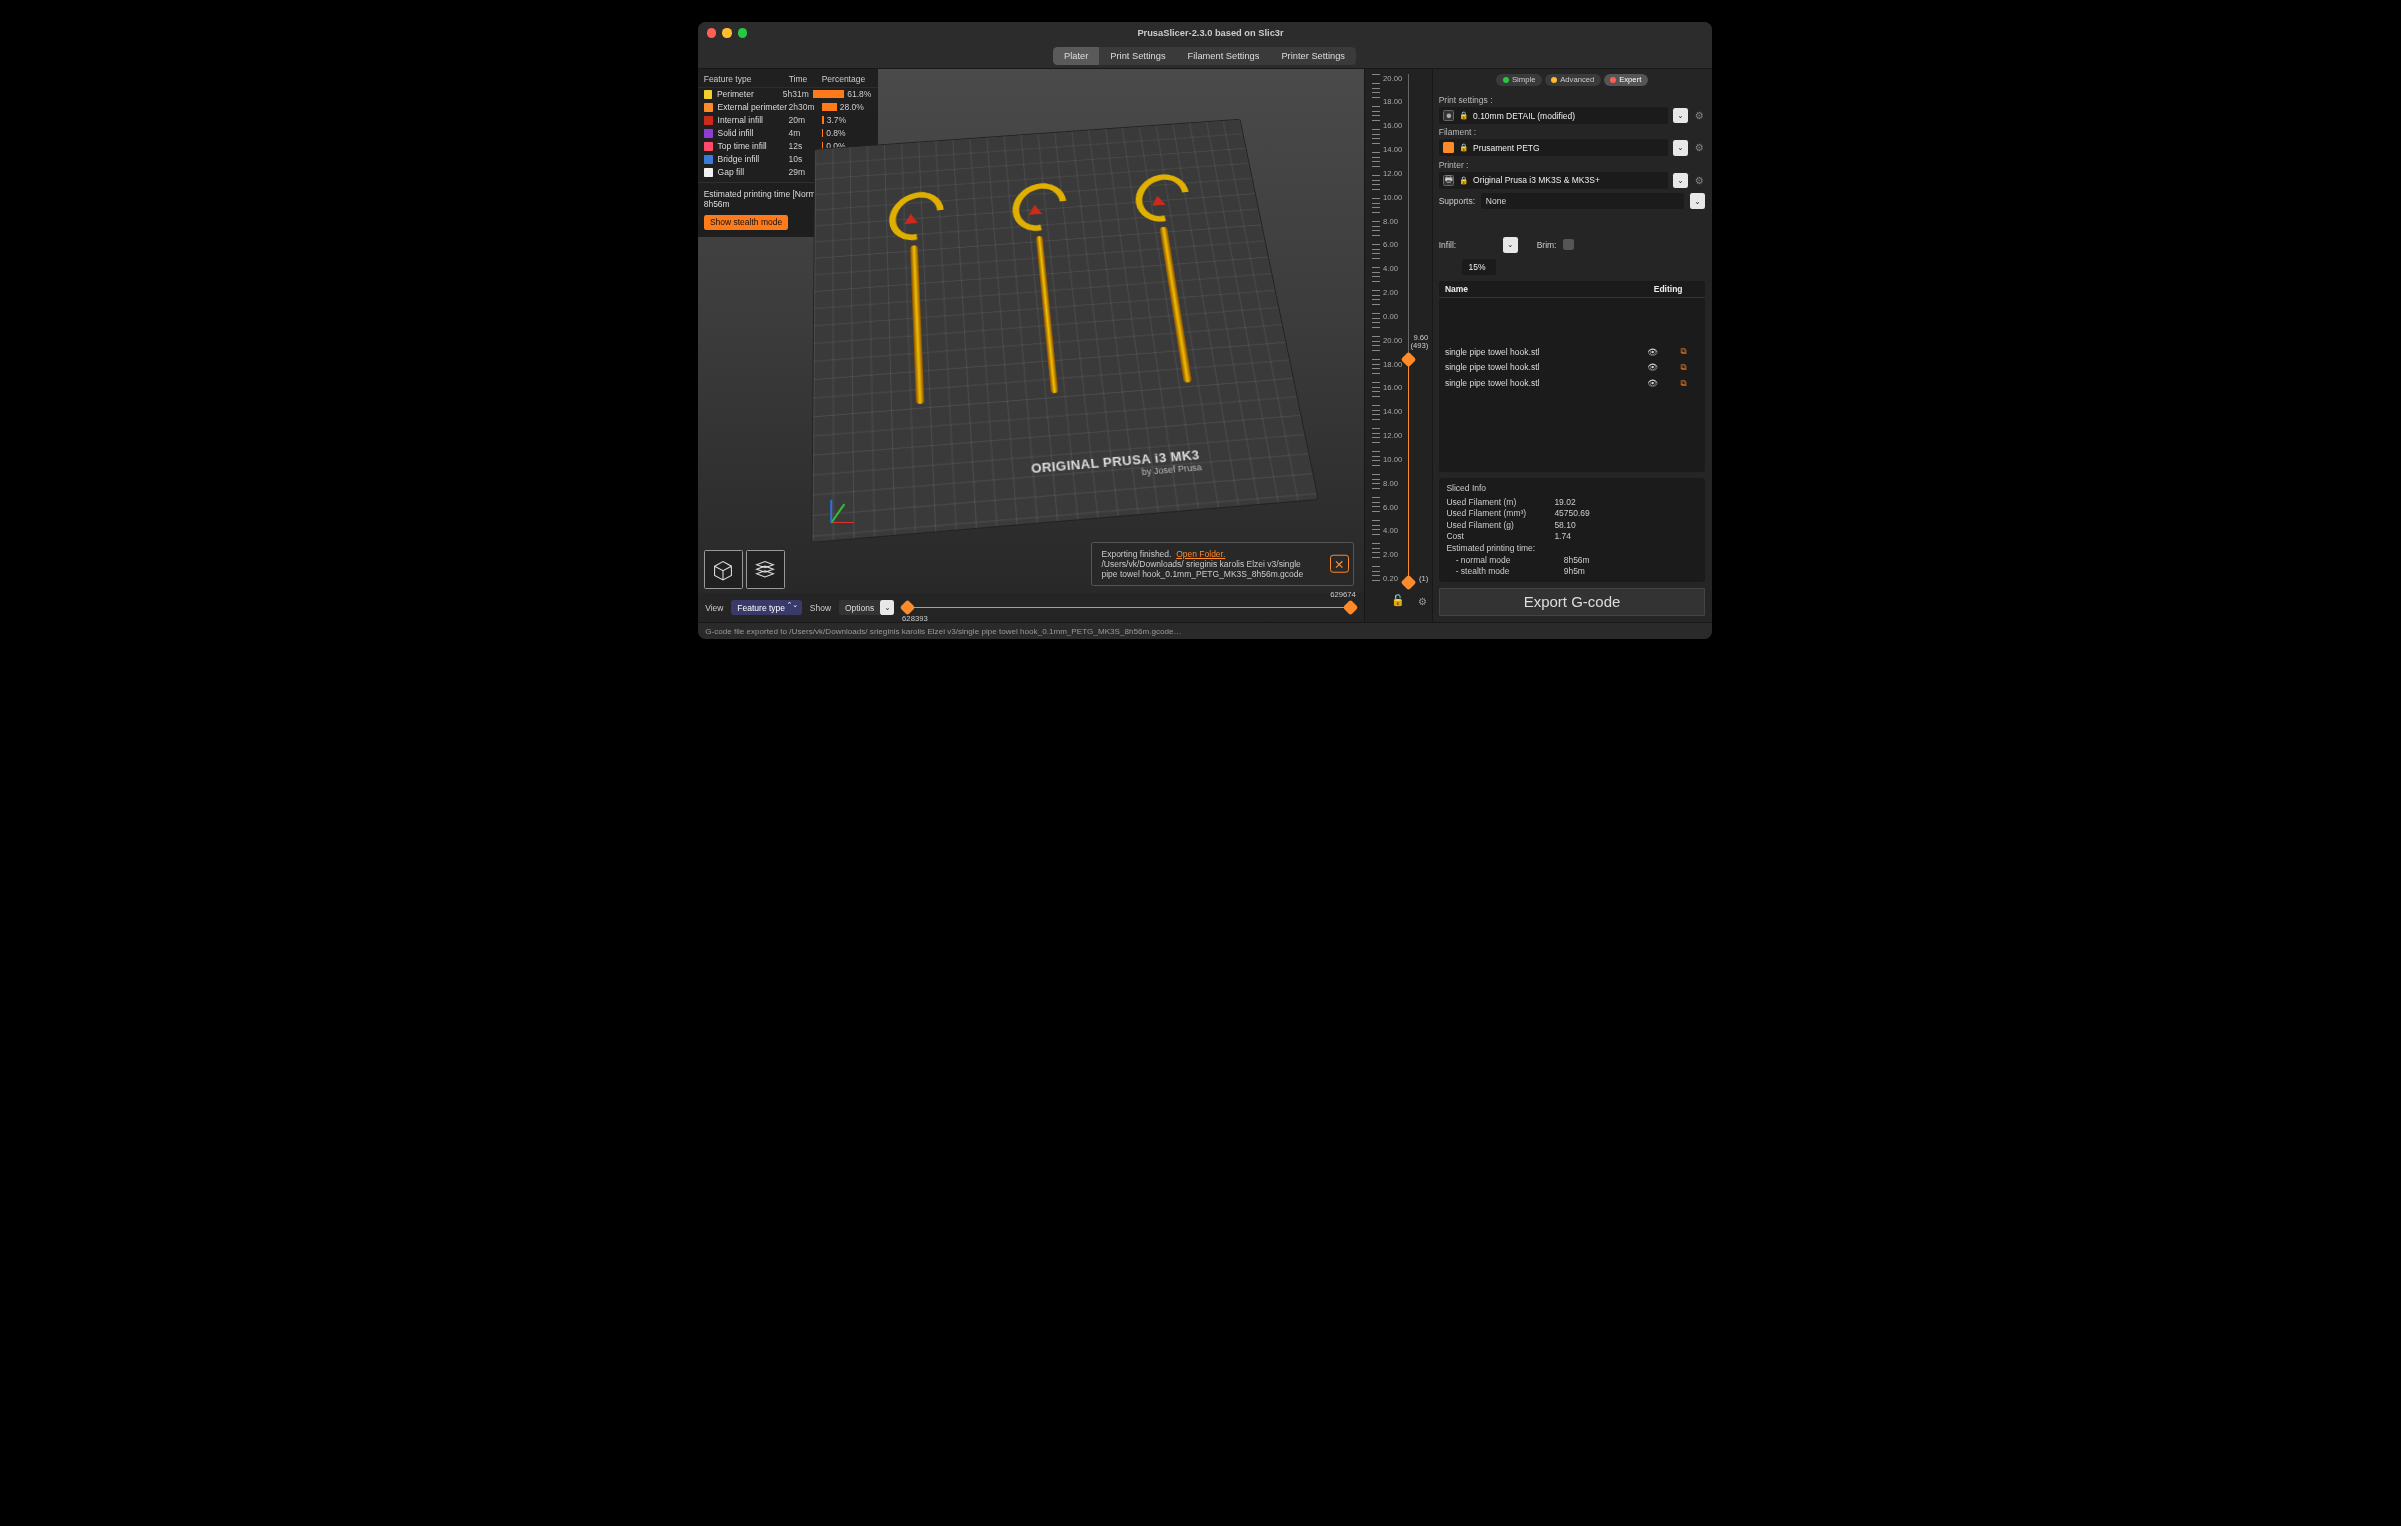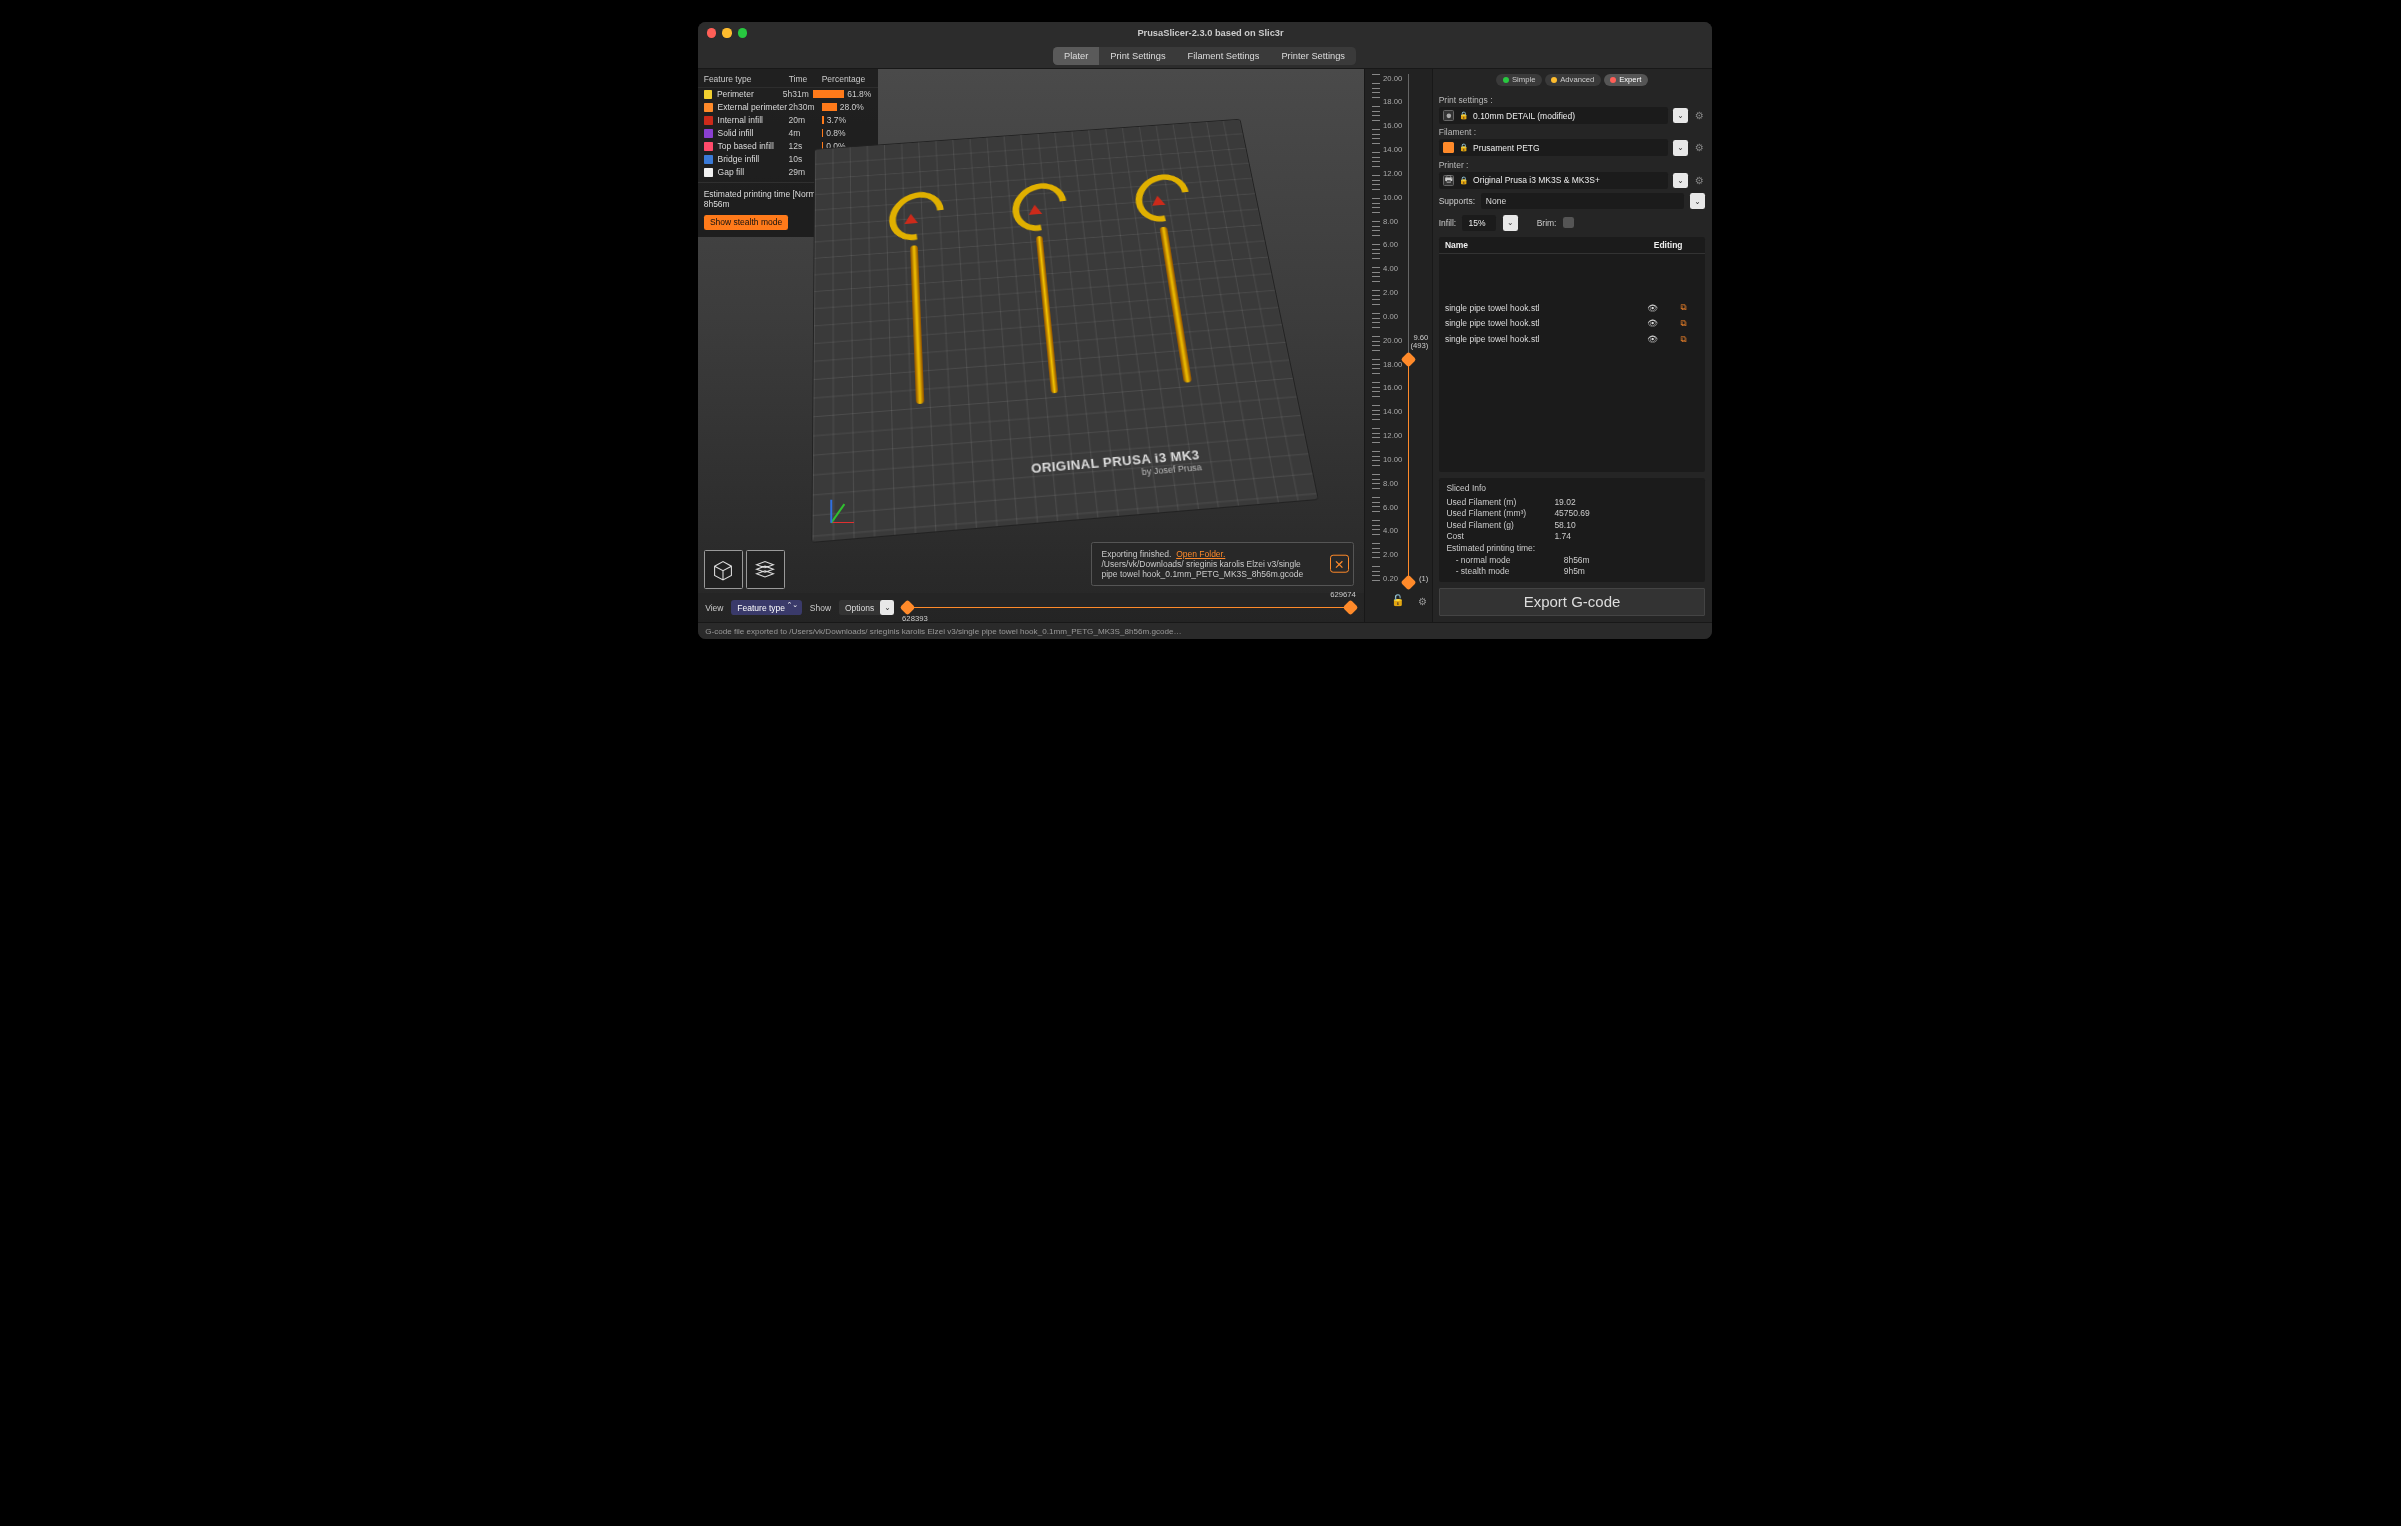--- a/index.html
+++ b/index.html
@@ -120,21 +120,21 @@
 .cfg-input { flex: 1; background: #1b1b1b; border-radius: 2.3px; height: 17px; display: flex; align-items: center; padding: 0 4.6px; gap: 4.6px; }
 .cfg-input .sw { width: 11px; height: 11px; border-radius: 1.5px; display:flex;align-items:center;justify-content:center;}
 .cfg-input .lock { font-size: 7.7px; color: #ddd; }
 .cfg-input .txt { flex: 1; color: #eee; font-size: 8.5px; }
 .mini-btn { width: 15.5px; height: 15.5px; background: #e8e8e8; border-radius: 2.3px; display: flex; align-items: center; justify-content: center; color: #333; font-size: 7.7px; cursor:pointer; }
 .gear { color:#888; font-size:10px; cursor:pointer; width:12.4px; text-align:center;}
 
 .sup-row { display: flex; align-items: center; gap: 6.2px; padding: 3.1px 6.2px; }
 .sup-row .sel { flex: 1; background: #1b1b1b; border-radius: 2.3px; height: 15.5px; display: flex; align-items: center; padding: 0 4.6px; color: #ddd; }
 .inf-row { display: flex; align-items: center; gap: 6.2px; padding: 3.1px 6.2px 6.2px; }
-.inf-row .val { background: #1b1b1b; border-radius: 2.3px; height: 15.5px; padding: 0 6.2px; display:flex;align-items:center;color:#eee; min-width:34px;}
+.inf-row .val { background: #1b1b1b; border-radius: 2.3px; height: 15.5px; padding: 0 6.2px; display:flex;align-items:center;color:#eee; min-width:34px;margin-top:44px;}
 .chk { width: 11px; height: 11px; background: #555; border-radius: 2.3px; }
 
 
 .objlist { margin: 0 6.2px; border-radius: 2.3px; background: #1b1b1b; flex:1; display:flex; flex-direction:column; min-height:0;gap:46px;}
 .objlist .hdr { display: flex; padding: 3.1px 6.2px; border-bottom: 0.8px solid #333; font-weight: 600; color: #eee; font-size: 8.5px;}
 .objlist .hdr .n { flex: 1; }
 .objlist .hdr .e { width: 62px; text-align: center; }
 .scroll { overflow-y: auto; flex: 1; }
 .obj-row { display: flex; align-items: center; padding: 2.3px 6.2px; color: #ddd; }
 .obj-row .n { flex: 1; }
@@ -209,21 +209,21 @@
               </div>
               <div class="legend-row">
                 <span class="sw" style="background:#8a3fd0"></span>
   <span class="nm">Solid infill</span>
   <span class="tm">4m</span>
   <span class="bar" style="width:1.5px"></span>
   <span class="pct">0.8%</span>
               </div>
               <div class="legend-row">
                 <span class="sw" style="background:#ff4a6a"></span>
-  <span class="nm">Top based infill</span>
+  <span class="nm">Top time infill</span>
   <span class="tm">12s</span>
   <span class="bar" style="width:1.5px"></span>
   <span class="pct">0.0%</span>
               </div>
               <div class="legend-row">
                 <span class="sw" style="background:#3a7ad8"></span>
   <span class="nm">Bridge infill</span>
   <span class="tm">10s</span>
   <span class="bar" style="width:1.5px"></span>
   <span class="pct">0.0%</span>

